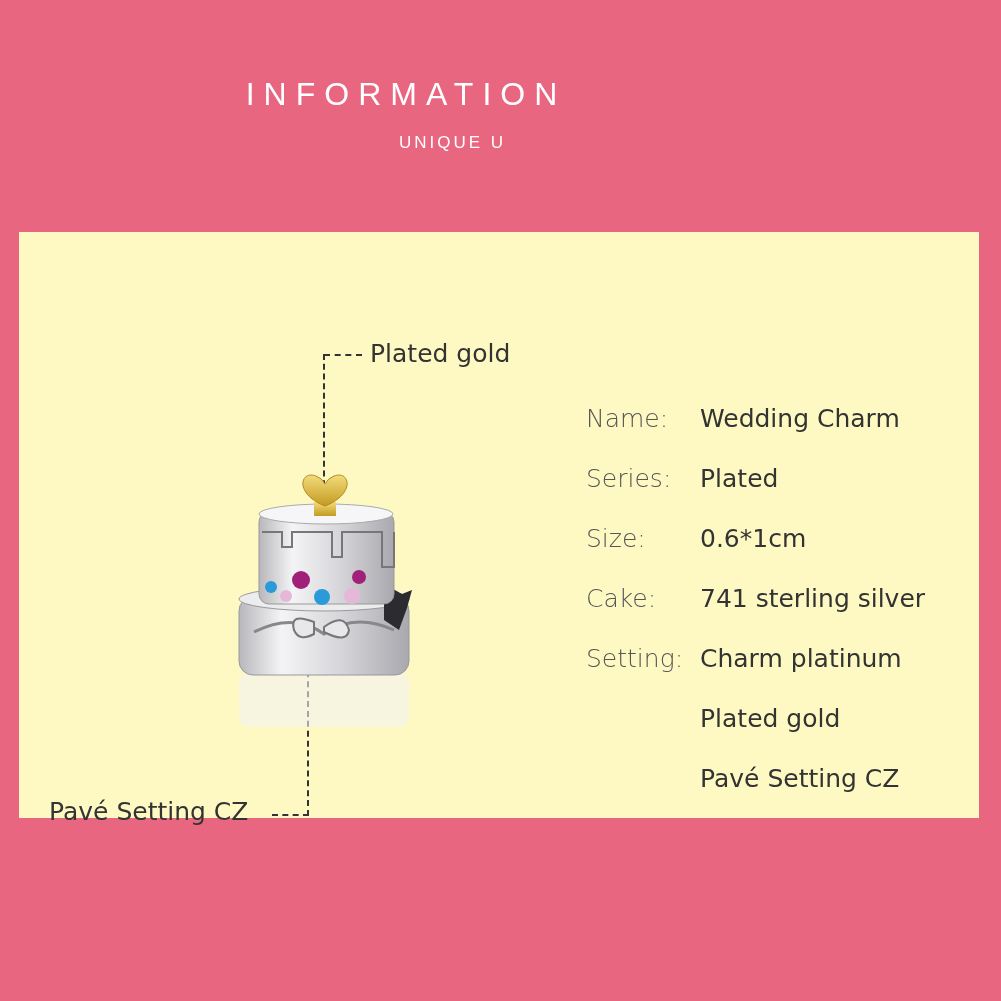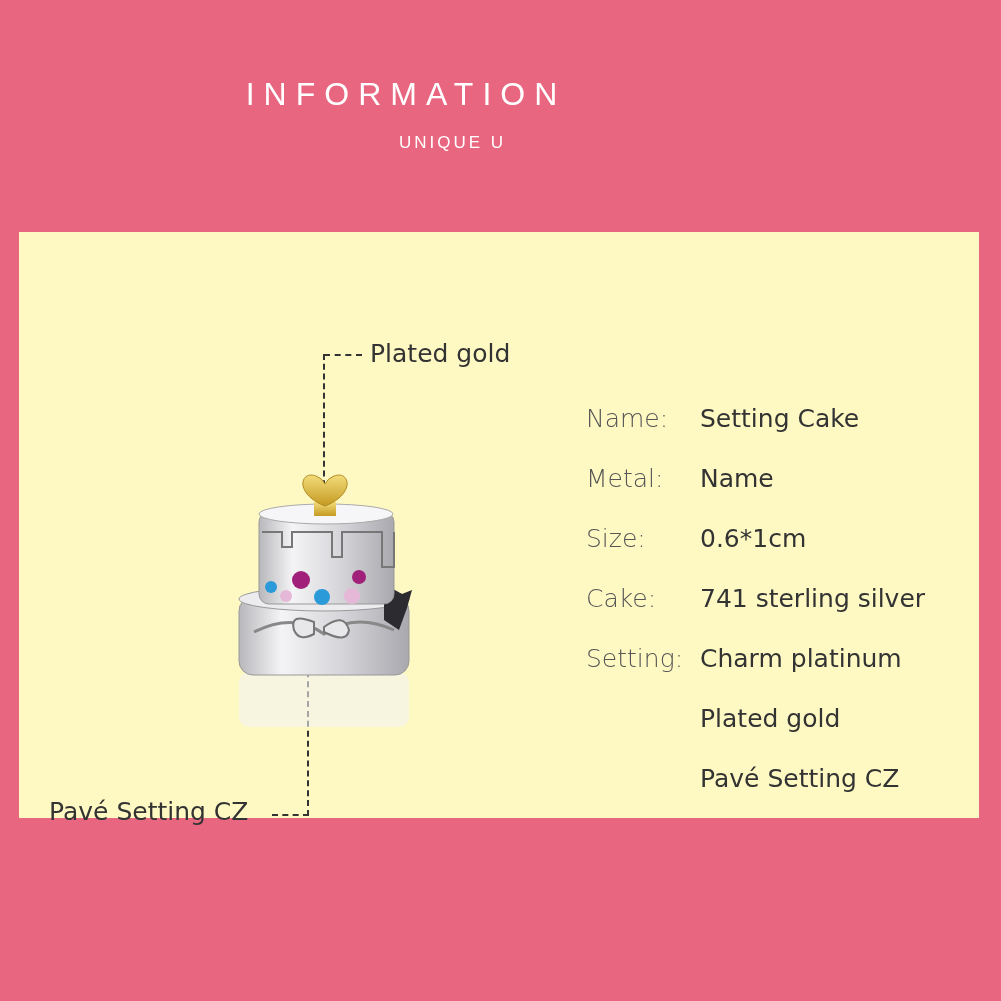--- a/index.html
+++ b/index.html
@@ -88,25 +88,25 @@
     <circle cx="108" cy="125" r="8" fill="#2a9ad8"></circle>
     <circle cx="138" cy="124" r="8" fill="#e6b8d8"></circle>
     <circle cx="145" cy="105" r="7" fill="#a0207a"></circle>
 
     <rect x="100" y="30" width="22" height="14" fill="url(#gold)"></rect>
     <path d="M111 34 C 80 22, 86 -2, 102 4 Q 108 6 111 12 Q 114 6 120 4 C 136 -2, 142 22, 111 34 z" fill="url(#gold)" stroke="#b08a20" stroke-width="1"></path>
   </svg>
 
   <div class="spec-row" style="top:172px;">
     <span class="spec-label">Name:</span>
-    <span class="spec-value">Setting Cake</span>
+    <span class="spec-value">Wedding Charm</span>
   </div>
   <div class="spec-row" style="top:232px;">
-    <span class="spec-label">Metal:</span>
-    <span class="spec-value">Name</span>
+    <span class="spec-label">Series:</span>
+    <span class="spec-value">Plated</span>
   </div>
   <div class="spec-row" style="top:292px;">
     <span class="spec-label">Size:</span>
     <span class="spec-value">0.6*1cm</span>
   </div>
   <div class="spec-row" style="top:352px;">
     <span class="spec-label">Cake:</span>
     <span class="spec-value">741 sterling silver</span>
   </div>
   <div class="spec-row" style="top:412px;">

